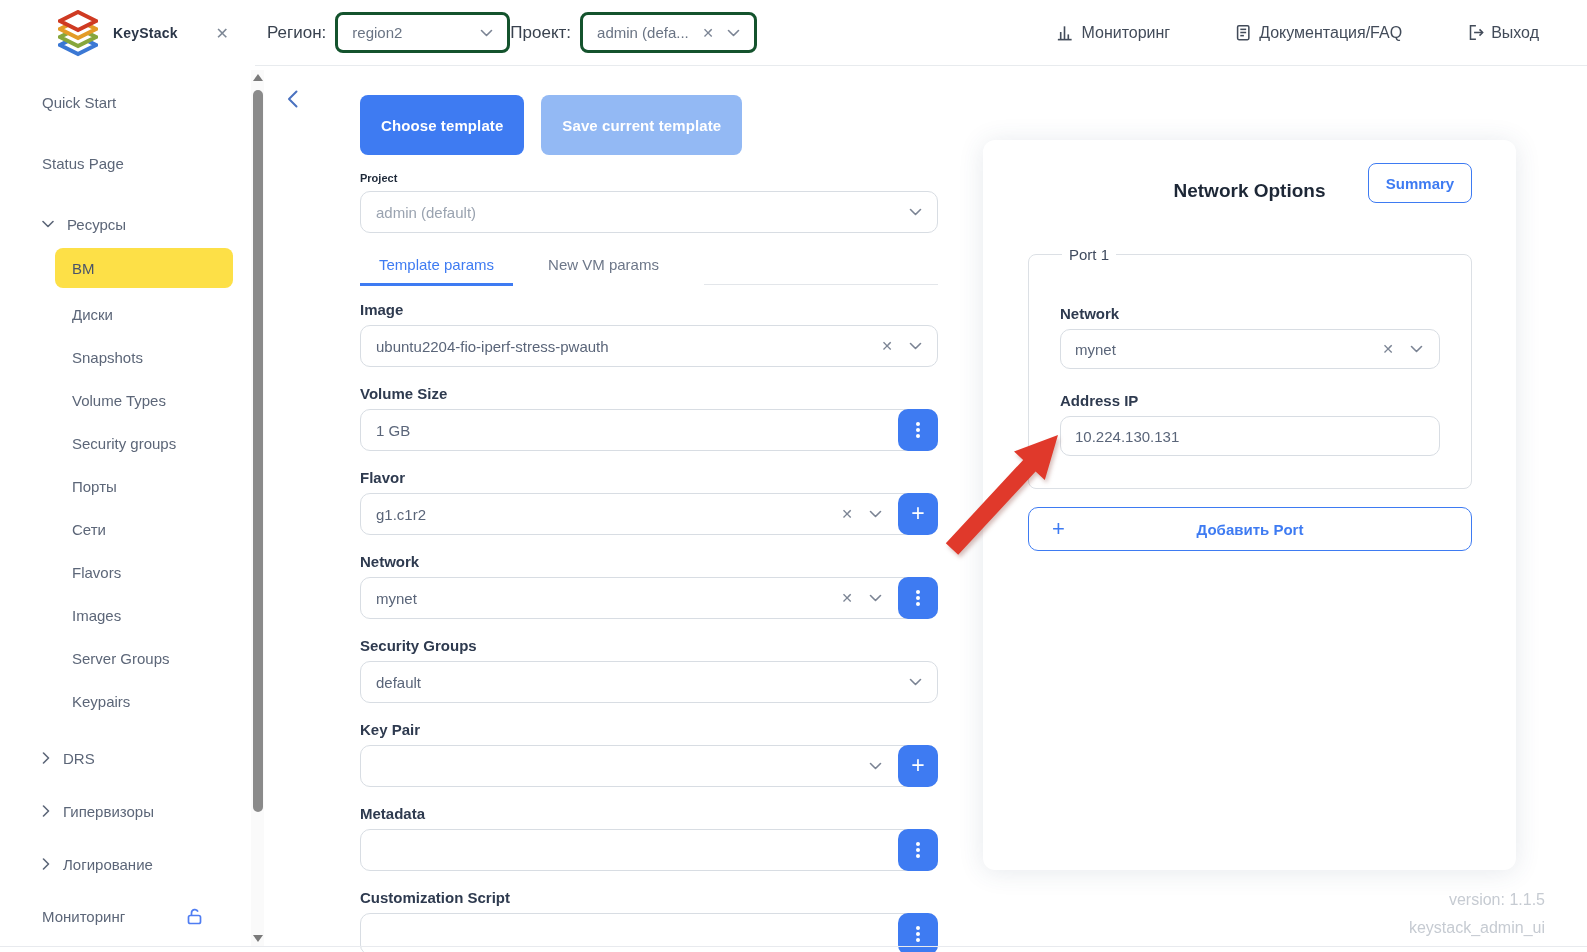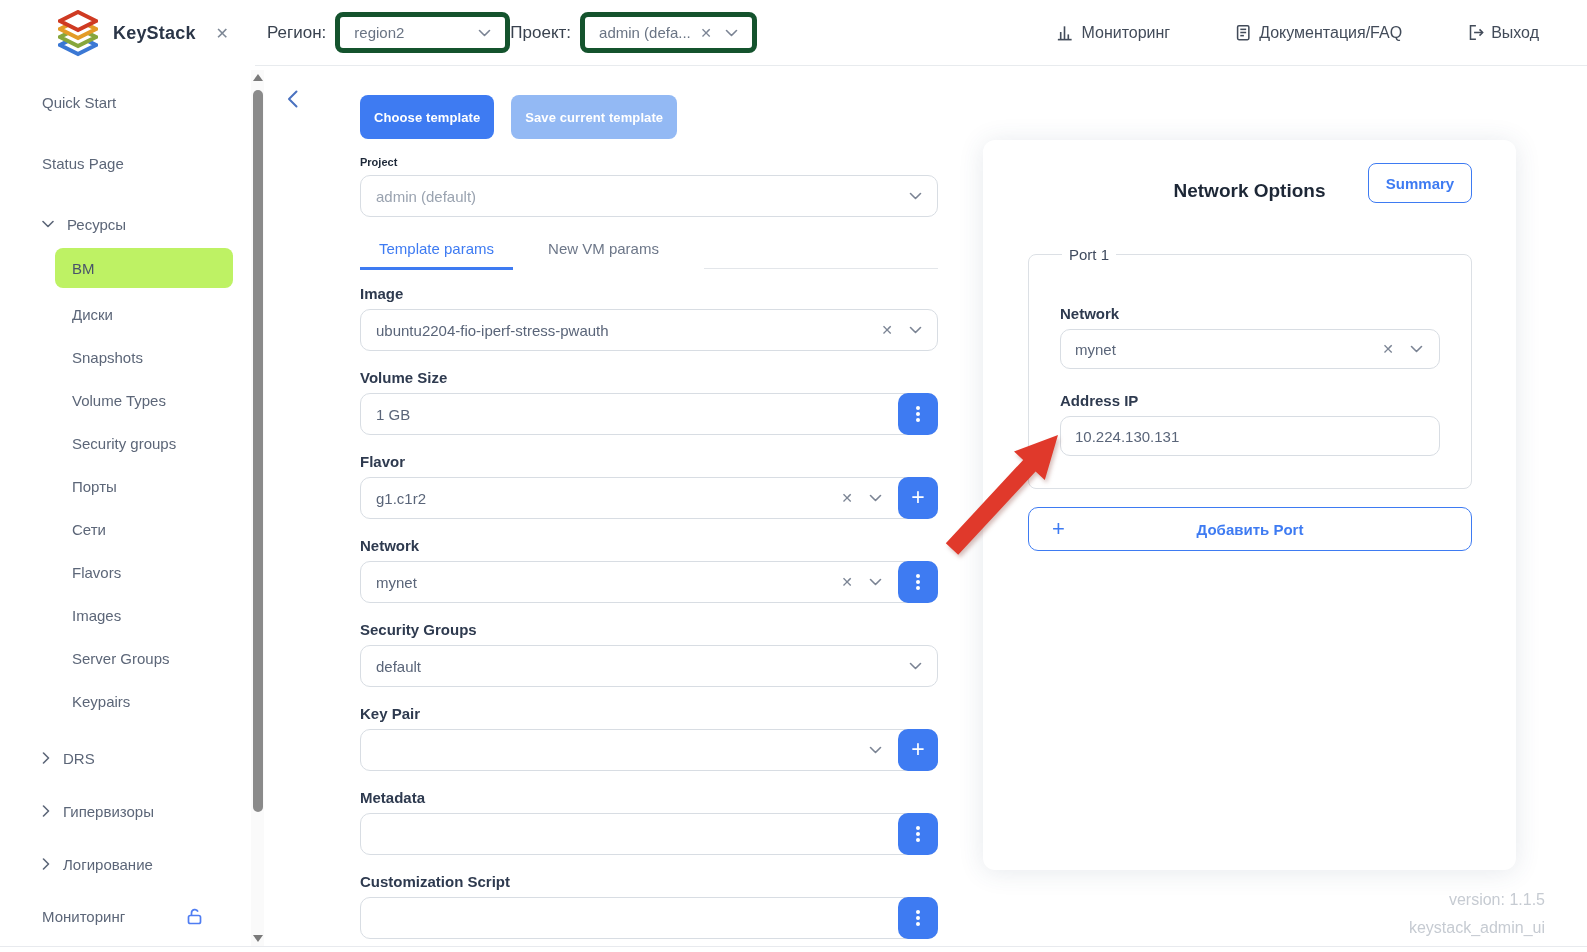--- a/index.html
+++ b/index.html
@@ -6,65 +6,65 @@
   html,body { width:1587px; height:952px; }
   body {
     font-family:"Liberation Sans", sans-serif;
     background:#ffffff; color:#39424f; position:relative; overflow:hidden;
   }
   svg { display:block; }
 
   
   .header { position:absolute; left:0; top:0; width:1587px; height:66px; display:flex; background:#fff; z-index:10; }
   .hdr-left { width:255px; display:flex; align-items:center; padding-left:58px; flex-shrink:0; }
-  .brand-name { font-size:18px; font-weight:700; color:#2b3648; margin-left:15px; letter-spacing:.2px; }
+  .brand-name { font-size:14px; font-weight:700; color:#2b3648; margin-left:15px; letter-spacing:.2px; }
   .brand-close { margin-left:auto; margin-right:26px; color:#7e8896; font-size:16px; cursor:pointer; }
   .hdr-main { flex:1; display:flex; align-items:center; border-bottom:1px solid #e8ebee; padding-left:12px; }
   .hdr-label { font-size:17px; color:#39424f; }
-  .hdr-select { height:41px; border:5px solid #14532d; border-radius:8px; background:#fff;
+  .hdr-select { height:41px; border:3px solid #14532d; border-radius:8px; background:#fff;
                 display:flex; align-items:center; padding:0 14px; margin-left:9px; font-size:15px; color:#6a7484; }
   .hdr-select.region { width:175px; }
   .hdr-select.project { width:177px; margin-right:0; }
   .hdr-select .spacer { flex:1; }
   .hdr-label.project { }
   .x-glyph { color:#7b8494; font-size:14px; line-height:1; cursor:pointer; }
   .chev { color:#7b8494; }
   .hdr-nav { margin-left:auto; display:flex; align-items:center; gap:64px; padding-right:48px; }
   .nav-item { display:flex; align-items:center; gap:7px; font-size:16px; color:#424b59; cursor:pointer; white-space:nowrap; }
   .nav-item svg { stroke:#424b59; }
 
   
   .sidebar { position:absolute; left:12px; top:66px; width:255px; bottom:6px; background:#fff; font-size:15px; color:#5c6678; z-index:5; }
   .side-inner { padding-top:26px; }
   .s-item { padding-left:30px; height:20px; display:flex; align-items:center; cursor:pointer; }
   .s-item.root { margin-bottom:41px; }
   .s-group { padding-left:30px; height:20px; display:flex; align-items:center; gap:13px; cursor:pointer; }
-  .active-pill { margin:14px 0 16px 43px; width:178px; height:40px; background:#bef264; border-radius:8px;
+  .active-pill { margin:14px 0 16px 43px; width:178px; height:40px; background:#fde047; border-radius:8px;
                  display:flex; align-items:center; padding-left:17px; color:#49536a; cursor:pointer; }
   .s-sub { padding-left:60px; height:20px; display:flex; align-items:center; margin-bottom:23px; cursor:pointer; }
   .s-group.collapsed { margin-bottom:33px; }
   .s-group .gchev { display:inline-flex; }
   .s-bottom { padding-left:30px; margin-top:24px; display:flex; align-items:center; width:225px; cursor:pointer; }
   .s-bottom .lock { margin-left:60px; }
 
   
   .sscroll { position:absolute; right:3px; top:4px; bottom:0; width:13px; background:#fafafa; }
   .sscroll .arr-up, .sscroll .arr-dn { position:absolute; left:2px; width:0; height:0; border-left:5px solid transparent; border-right:5px solid transparent; }
   .sscroll .arr-up { top:4px; border-bottom:7px solid #7a7a7a; }
   .sscroll .arr-dn { bottom:4px; border-top:7px solid #7a7a7a; }
   .sscroll .thumb { position:absolute; left:1.5px; top:20px; width:10px; height:722px; background:#8a8a8a; border-radius:6px; }
 
   
   .main { position:absolute; left:255px; top:66px; right:0; bottom:0; background:#fff; }
   .back-chev { position:absolute; left:32px; top:24px; color:#4a72c0; cursor:pointer; }
 
   .form-col { position:absolute; left:105px; top:29px; width:578px; }
   .btn-row { display:flex; gap:17px; }
-  .tbtn { height:44px; border:none; border-radius:8px; color:#fff; font-family:inherit;
-          font-size:13px; font-weight:800; padding:0 14px; cursor:pointer; letter-spacing:.1px; }
+  .tbtn { height:60px; border:none; border-radius:8px; color:#fff; font-family:inherit;
+          font-size:15px; font-weight:800; padding:0 21px; cursor:pointer; letter-spacing:.1px; }
   .tbtn.blue { background:#3e7bf2; }
   .tbtn.green { background:#2bc155; }
   .tbtn.lightblue { background:#93b9f4; cursor:default; }
 
   .sect-label { margin-top:17px; font-size:11px; font-weight:800; color:#1e2939; }
   .f-label { margin-top:18px; font-size:15px; font-weight:700; color:#2e3a4f; }
   .ctrl { position:relative; margin-top:7px; height:42px; }
   .box { width:100%; height:42px; border:1px solid #d8dde3; border-radius:10px; background:#fff;
          display:flex; align-items:center; padding:0 15px; font-size:15px; color:#5a6579; cursor:pointer; }
   .box.muted { color:#9aa3b0; }

